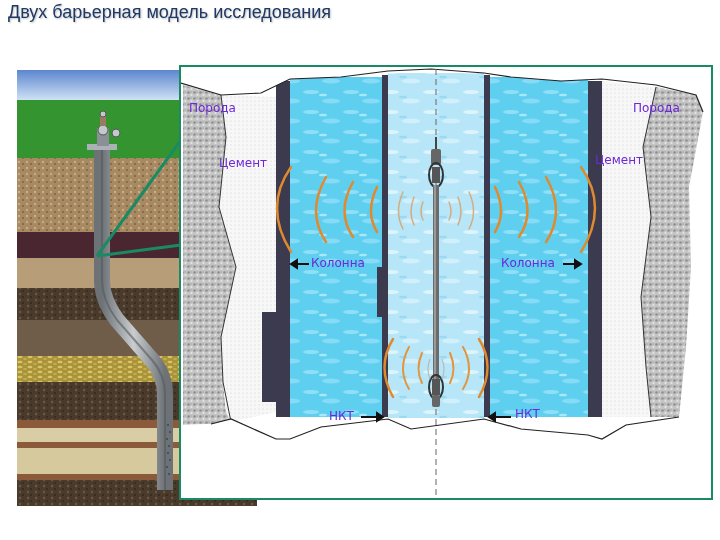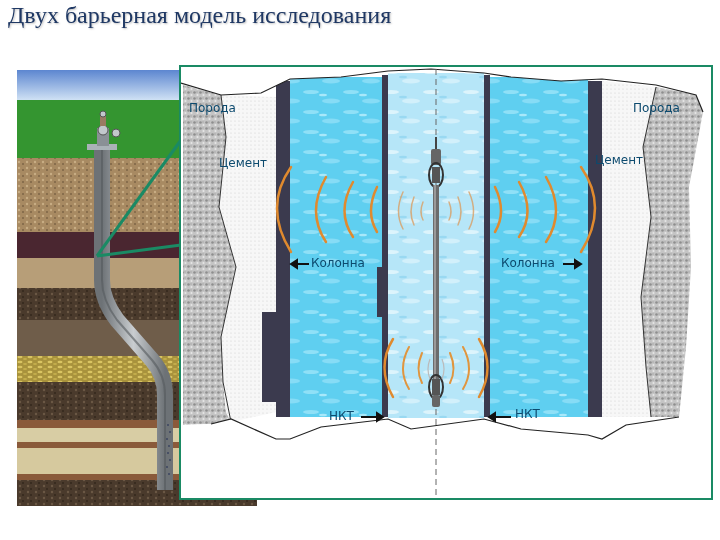--- a/index.html
+++ b/index.html
@@ -1,35 +1,35 @@
 <!DOCTYPE html>
 <html><head>
 <meta charset="utf-8">
 <style>
   html, body { margin: 0; padding: 0; }
   body {
     width: 720px; height: 540px; background: #ffffff; position: relative; overflow: hidden;
     font-family: "DejaVu Sans", sans-serif;
   }
   .title {
-    position: absolute; left: 8px; top: 2px; font-size: 24px; color: #1f3864;
+    position: absolute; left: 8px; top: 2px; font-size: 18px; color: #1f3864;
     letter-spacing: 0px; text-shadow: 1px 1px 2px rgba(0,0,0,0.25);
-    font-family: Liberation Serif, serif; white-space: nowrap;
+    font-family: Liberation Sans, sans-serif; white-space: nowrap;
   }
   
   .well-photo {
     position: absolute; left: 17px; top: 70px; width: 240px; height: 436px; overflow: hidden;
   }
   
   .panel {
     position: absolute; left: 179px; top: 65px; width: 530px; height: 431px;
     border: 2px solid #1a8a64; background: #ffffff; overflow: hidden;
   }
   .lbl {
-    position: absolute; font-family: "DejaVu Sans", sans-serif; font-size: 12px; color: #0c4a6e;
+    position: absolute; font-family: "DejaVu Sans", sans-serif; font-size: 12px; color: #6d28d9;
     white-space: nowrap;
   }
 </style>
 </head>
 <body>
 
 <div class="title">Двух барьерная модель исследования</div>
 
 <div class="well-photo">
   <svg width="240" height="436" viewBox="0 0 240 436">

